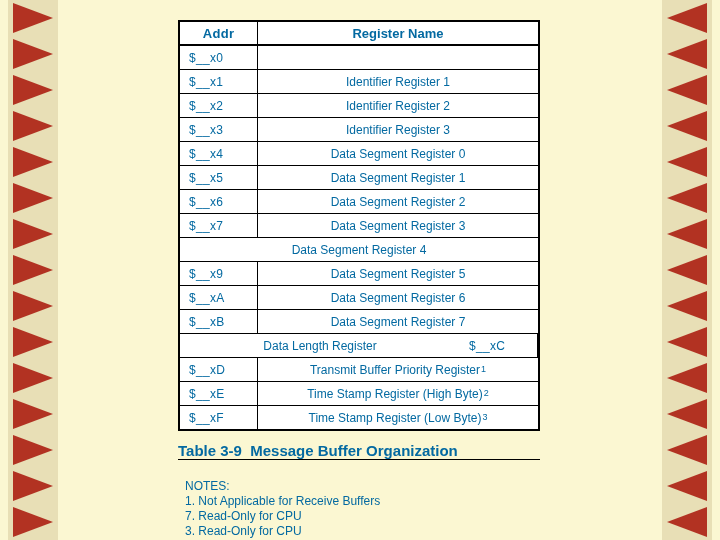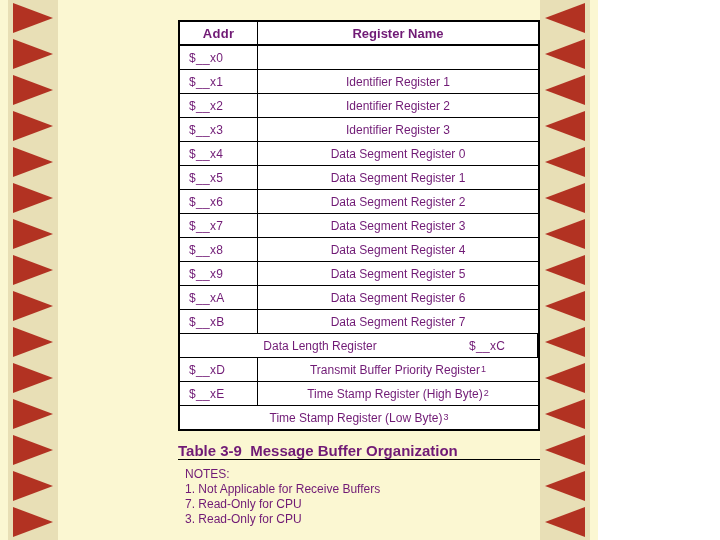--- a/index.html
+++ b/index.html
@@ -1,39 +1,39 @@
 <!DOCTYPE html>
 <html><head>
 <meta charset="utf-8">
 <style>
   html,body{margin:0;padding:0;}
   .slide{
-    position:relative;width:598px;height:540px;
+    position:relative;width:720px;height:540px;
     background:#fbf7d2;overflow:hidden;
-    font-family:"Liberation Sans", sans-serif;color:#701a75;
+    font-family:"Liberation Sans", sans-serif;color:#0369a1;
   }
   .strip{position:absolute;top:0;}
   .strip.left{left:8px;}
   .strip.right{right:8px;}
   .content{position:absolute;left:178px;top:20px;width:362px;}
   .dtable{border:2px solid #000;background:#fff;}
   .thead{display:flex;height:22px;border-bottom:2px solid #000;font-weight:bold;}
   .trow{display:flex;height:23px;background:#fff;}
   .trow + .trow{border-top:1px solid #000;}
   .cell{display:flex;align-items:center;box-sizing:border-box;height:100%;font-size:12px;}
   .cell.addr{width:78px;border-right:1px solid #000;padding-left:9px;letter-spacing:0.3px;}
   .cell.name{flex:1;justify-content:center;text-align:center;}
   .thead .cell{font-size:13px;}
   .thead .cell.addr{justify-content:center;padding-left:0;}
   sup{font-size:9px;margin-left:1px;position:relative;top:-1px;}
   .caption{
     margin-top:11px;font-weight:bold;font-size:15px;white-space:pre;
     border-bottom:1px solid #000;padding-bottom:0;
   }
-  .notes{margin-top:7px;margin-left:7px;font-size:12px;line-height:15px;}
+  .notes{margin-top:19px;margin-left:7px;font-size:12px;line-height:15px;}
   .notes div{white-space:pre;}
 </style>
 </head>
 <body>
 
 <div class="slide">
 
   <svg class="strip left" width="50" height="540" aria-hidden="true">
     <defs>
       <pattern id="triL" width="50" height="36" patternUnits="userSpaceOnUse">
@@ -101,21 +101,20 @@
             <span>Data Segment Register 2</span>
           </div>
       </div>
       <div class="trow">
         <div class="cell addr">$__x7</div>
         <div class="cell name">
             <span>Data Segment Register 3</span>
           </div>
       </div>
       <div class="trow">
-        <div class="cell addr">$__x8</div>
         <div class="cell name">
             <span>Data Segment Register 4</span>
           </div>
       </div>
       <div class="trow">
         <div class="cell addr">$__x9</div>
         <div class="cell name">
             <span>Data Segment Register 5</span>
           </div>
       </div>
@@ -145,20 +144,21 @@
           </div>
       </div>
       <div class="trow">
         <div class="cell addr">$__xE</div>
         <div class="cell name">
             <span>Time Stamp Register (High Byte)</span>
             <sup>2</sup>
           </div>
       </div>
       <div class="trow">
+        <div class="cell addr">$__xF</div>
         <div class="cell name">
             <span>Time Stamp Register (Low Byte)</span>
             <sup>3</sup>
           </div>
       </div>
     </div>
 
     <div class="caption">Table 3-9  Message Buffer Organization</div>
 
     <div class="notes">

